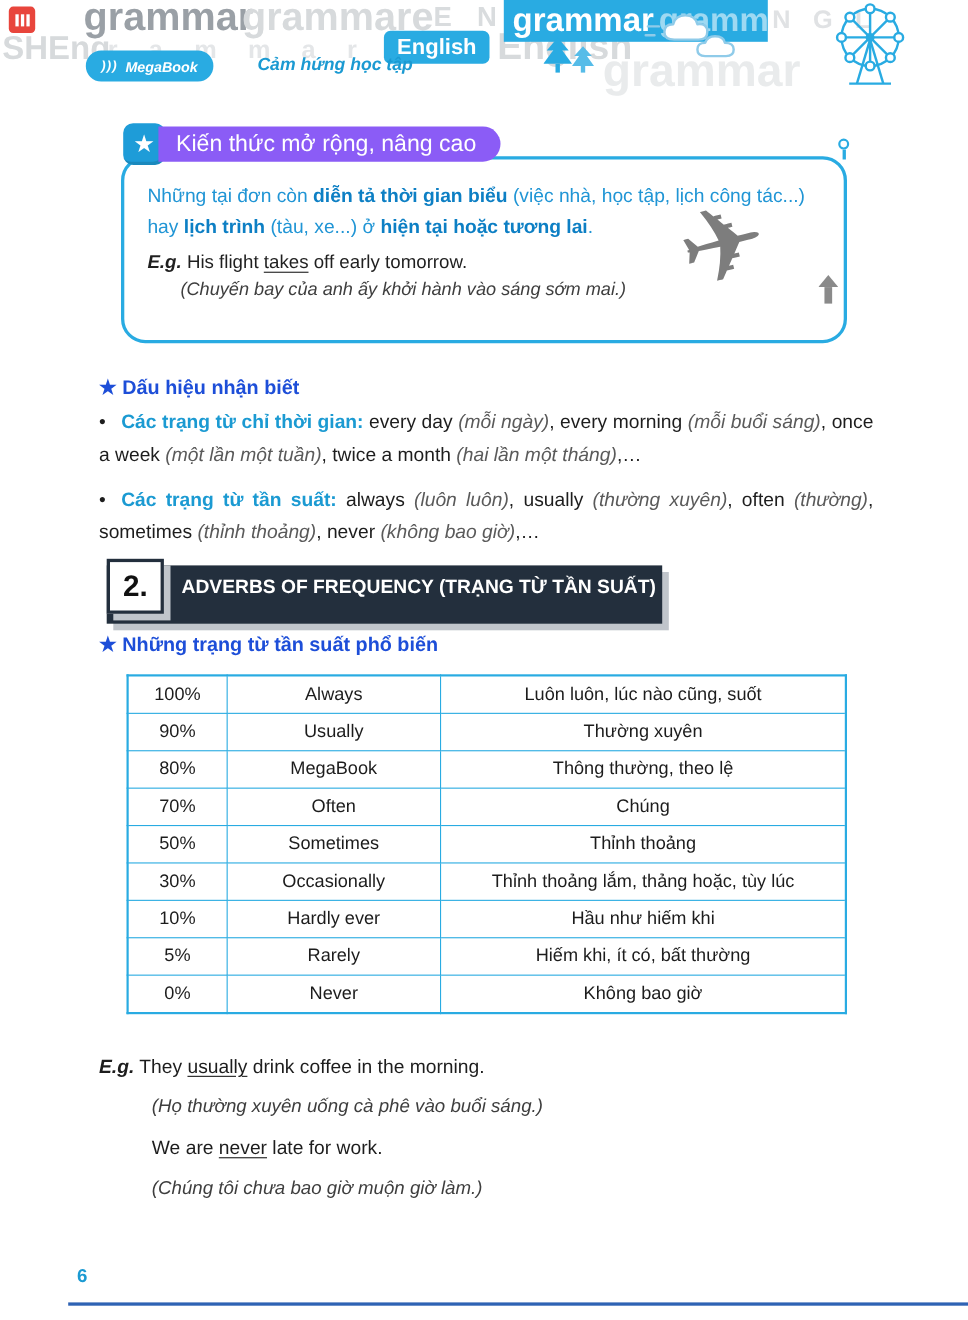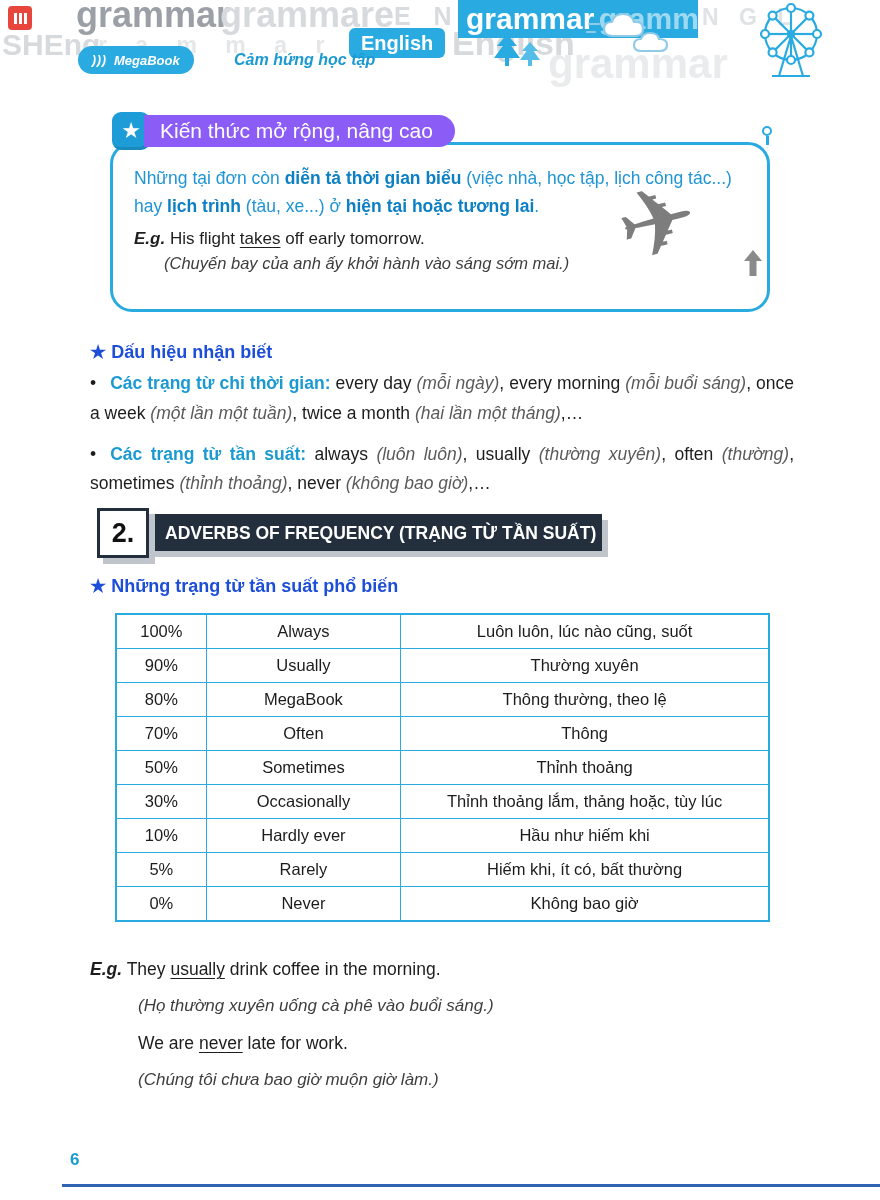--- a/index.html
+++ b/index.html
@@ -48,21 +48,21 @@
   
   .cyan-head { position:absolute; font-size:18px; font-weight:bold; color:#1d4ed8; }
   .sig-title { left:90px; top:341px; }
   .bullets { position:absolute; left:90px; top:369px; width:704px; }
   .bullet { font-size:17.5px; line-height:1.7; color:#1d1d1d; text-align:justify; margin-bottom:11px; }
   .bul { margin-right:14px; }
   .cyanb { color:#1b9ad2; font-weight:bold; }
   .itg { font-style:italic; color:#5a5a5a; }
 
   
-  .sec2-bar { position:absolute; left:97px; top:514px; width:505px; height:37px; background:#232f3d; box-shadow:6px 6px 0 #c0c5cb; color:#fff; font-weight:bold; font-size:17.5px; line-height:39px; padding-left:68px; z-index:1; }
+  .sec2-bar { position:absolute; left:97px; top:514px; width:505px; height:53px; background:#232f3d; box-shadow:6px 6px 0 #c0c5cb; color:#fff; font-weight:bold; font-size:17.5px; line-height:39px; padding-left:68px; z-index:1; }
   .sec2-num { position:absolute; left:97px; top:508px; width:52px; height:50px; background:#fff; border:3px solid #232f3d; box-shadow:6px 6px 0 #c0c5cb; font-size:27px; font-weight:bold; color:#111; text-align:center; line-height:44px; z-index:2; }
 
   .freq-title { left:90px; top:575px; }
 
   
   .freq-table { position:absolute; left:115px; top:613px; width:655px; border-collapse:collapse; border:2.5px solid #29ABE2; }
   .freq-table td { border:1.8px solid #29ABE2; text-align:center; font-size:16.5px; color:#1c1c1c; padding:7px 6px; height:22px; }
 
   
   .examples { position:absolute; left:90px; top:958px; font-size:17.5px; color:#1d1d1d; }
@@ -204,21 +204,21 @@
           <td>Thường xuyên</td>
         </tr>
       <tr>
           <td>80%</td>
           <td>MegaBook</td>
           <td>Thông thường, theo lệ</td>
         </tr>
       <tr>
           <td>70%</td>
           <td>Often</td>
-          <td>Thông</td>
+          <td>Chúng</td>
         </tr>
       <tr>
           <td>50%</td>
           <td>Sometimes</td>
           <td>Thỉnh thoảng</td>
         </tr>
       <tr>
           <td>30%</td>
           <td>Occasionally</td>
           <td>Thỉnh thoảng lắm, thảng hoặc, tùy lúc</td>

